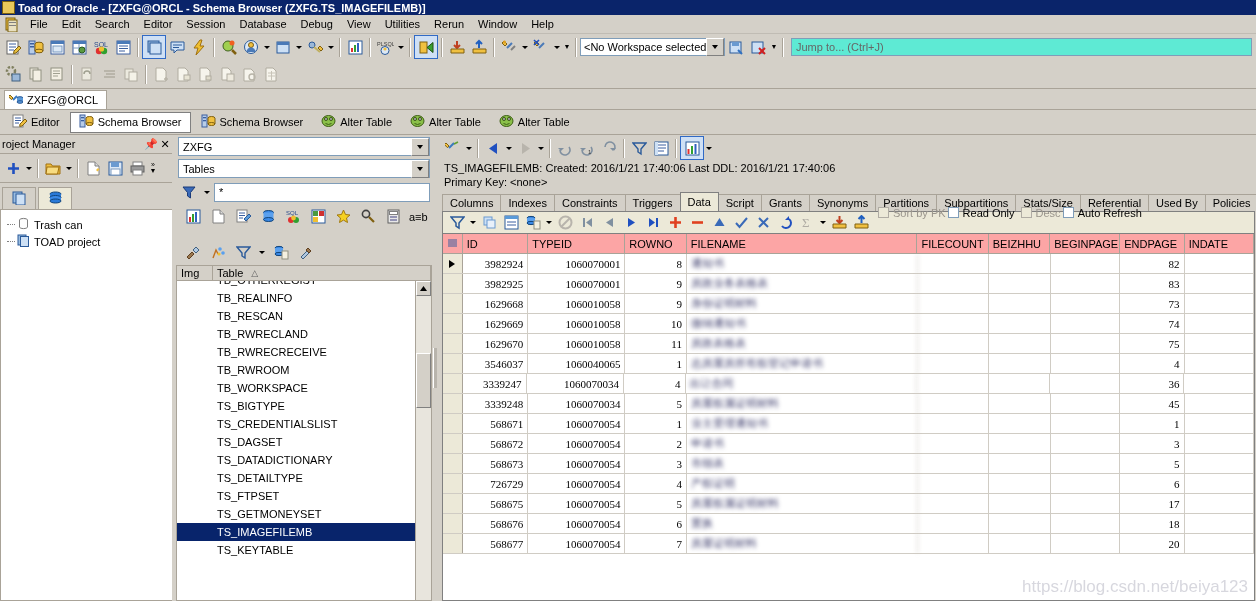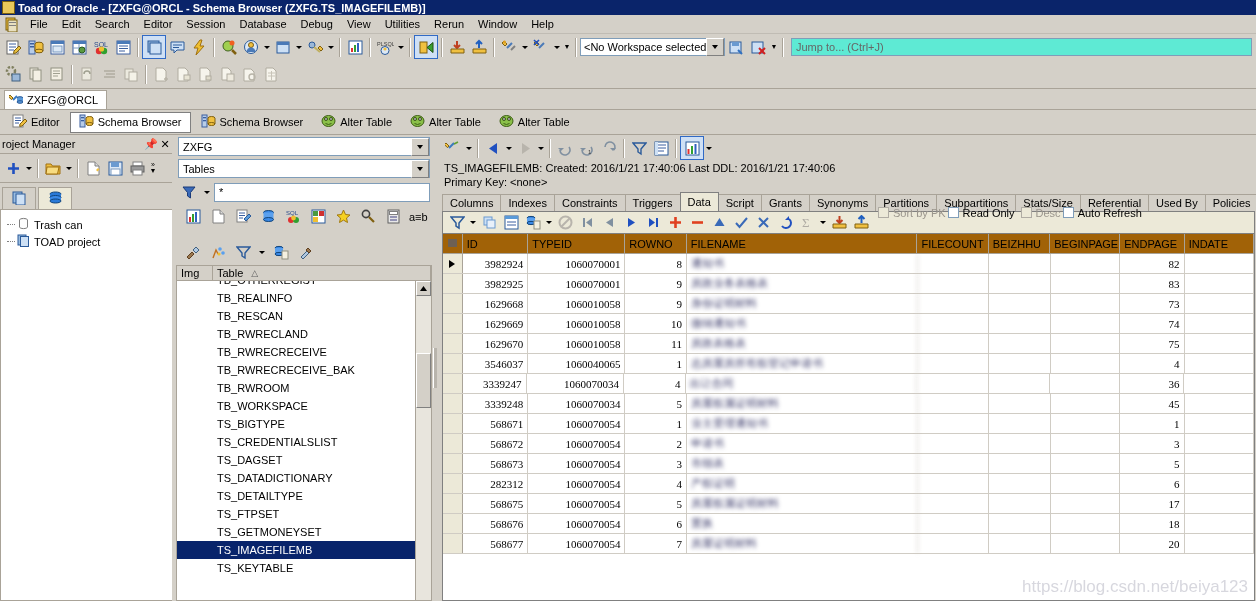--- a/index.html
+++ b/index.html
@@ -129,21 +129,21 @@
   .cbrow{display:flex;align-items:center;gap:4px;font-size:11px;height:14px;}
   .cb{width:11px;height:11px;background:#fff;border:1px solid #7f9db9;box-sizing:border-box;flex:none;}
   .cb.dis{background:#ece9d8;border-color:#b0aca4;}
   .dis-txt{color:#9a958c;}
 
   
   .dg{flex:1;display:flex;flex-direction:column;min-height:0;background:#fff;overflow:hidden;
       border-top:1px solid #808080;}
   .dg-head{height:19px;display:flex;background:#ece9d8;border-bottom:1px solid #a9a398;flex:none;}
   .dg-head .h{border-right:1px solid #a9a398;display:flex;align-items:center;padding:0 4px;
-              font-size:11px;box-sizing:border-box;background:#a16207;}
+              font-size:11px;box-sizing:border-box;background:#fca5a5;}
   .dg-rows{flex:1;overflow:hidden;font-family:Liberation Serif, serif;}
   .dg-row{height:19px;display:flex;border-bottom:1px solid #d0ccc4;}
   .dg-row .c{border-right:1px solid #d0ccc4;display:flex;align-items:center;padding:0 4px;
              font-size:11px;box-sizing:border-box;overflow:hidden;white-space:nowrap;}
   .dg-row .c.num{justify-content:flex-end;}
   .dg-row .ind{background:#ece9d8;border-right:1px solid #a9a398;display:flex;align-items:center;
                justify-content:center;box-sizing:border-box;}
   .dg-row.cur .ind:after{content:"";border-top:4px solid transparent;border-bottom:4px solid transparent;
                          border-left:6px solid #000;}
   .blur{filter:blur(2.2px);color:#3a3a6a;}
@@ -778,23 +778,20 @@
                 <div class="ol-row">
                     <span>TB_RESCAN</span>
                   </div>
                 <div class="ol-row">
                     <span>TB_RWRECLAND</span>
                   </div>
                 <div class="ol-row">
                     <span>TB_RWRECRECEIVE</span>
                   </div>
                 <div class="ol-row">
-                    <span>TB_RWRECRECEIVE_BAK</span>
-                  </div>
-                <div class="ol-row">
                     <span>TB_RWROOM</span>
                   </div>
                 <div class="ol-row">
                     <span>TB_WORKSPACE</span>
                   </div>
                 <div class="ol-row">
                     <span>TS_BIGTYPE</span>
                   </div>
                 <div class="ol-row">
                     <span>TS_CREDENTIALSLIST</span>
@@ -1201,21 +1198,21 @@
                     <div class="c num" style="width: 62px;">3</div>
                     <div class="c blur" style="width: 233px;">市细表</div>
                     <div class="c num" style="width: 72px;"></div>
                     <div class="c num" style="width: 62px;"></div>
                     <div class="c num" style="width: 70px;"></div>
                     <div class="c num" style="width: 65px;">5</div>
                     <div class="c num" style="width: 70px;"></div>
                   </div>
                   <div class="dg-row">
                     <div class="ind" style="width: 20px;"></div>
-                    <div class="c num" style="width: 66px;">282312</div>
+                    <div class="c num" style="width: 66px;">726729</div>
                     <div class="c num" style="width: 98px;">1060070054</div>
                     <div class="c num" style="width: 62px;">4</div>
                     <div class="c blur" style="width: 233px;">产权证明</div>
                     <div class="c num" style="width: 72px;"></div>
                     <div class="c num" style="width: 62px;"></div>
                     <div class="c num" style="width: 70px;"></div>
                     <div class="c num" style="width: 65px;">6</div>
                     <div class="c num" style="width: 70px;"></div>
                   </div>
                   <div class="dg-row">

